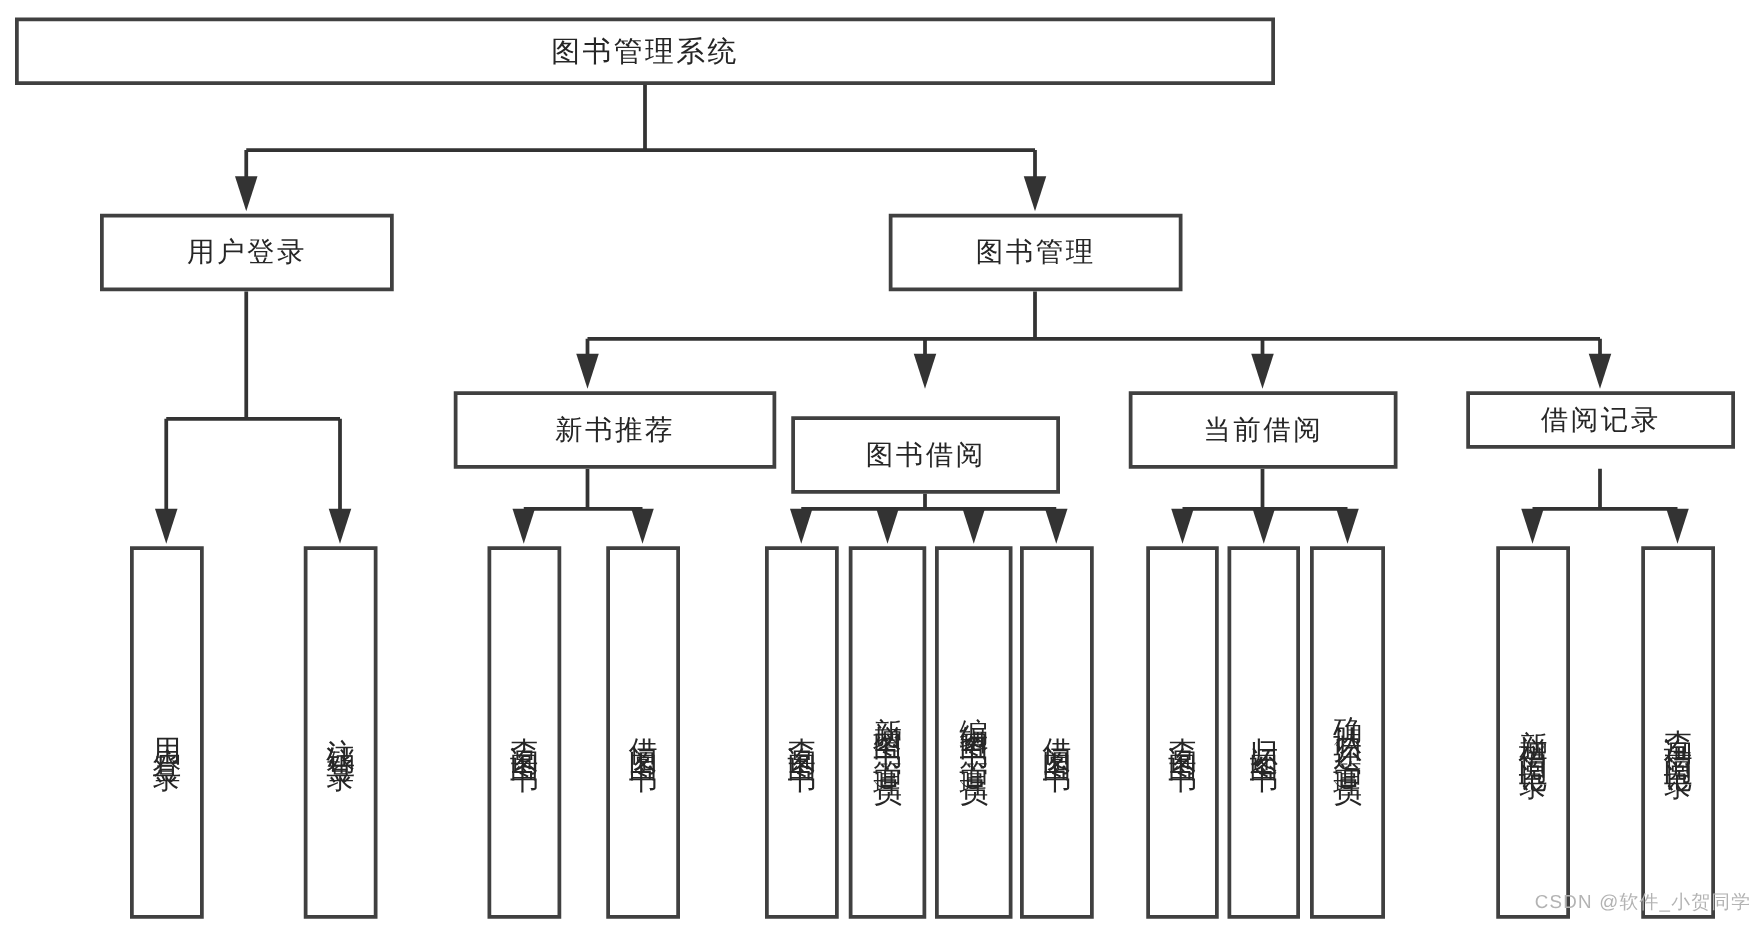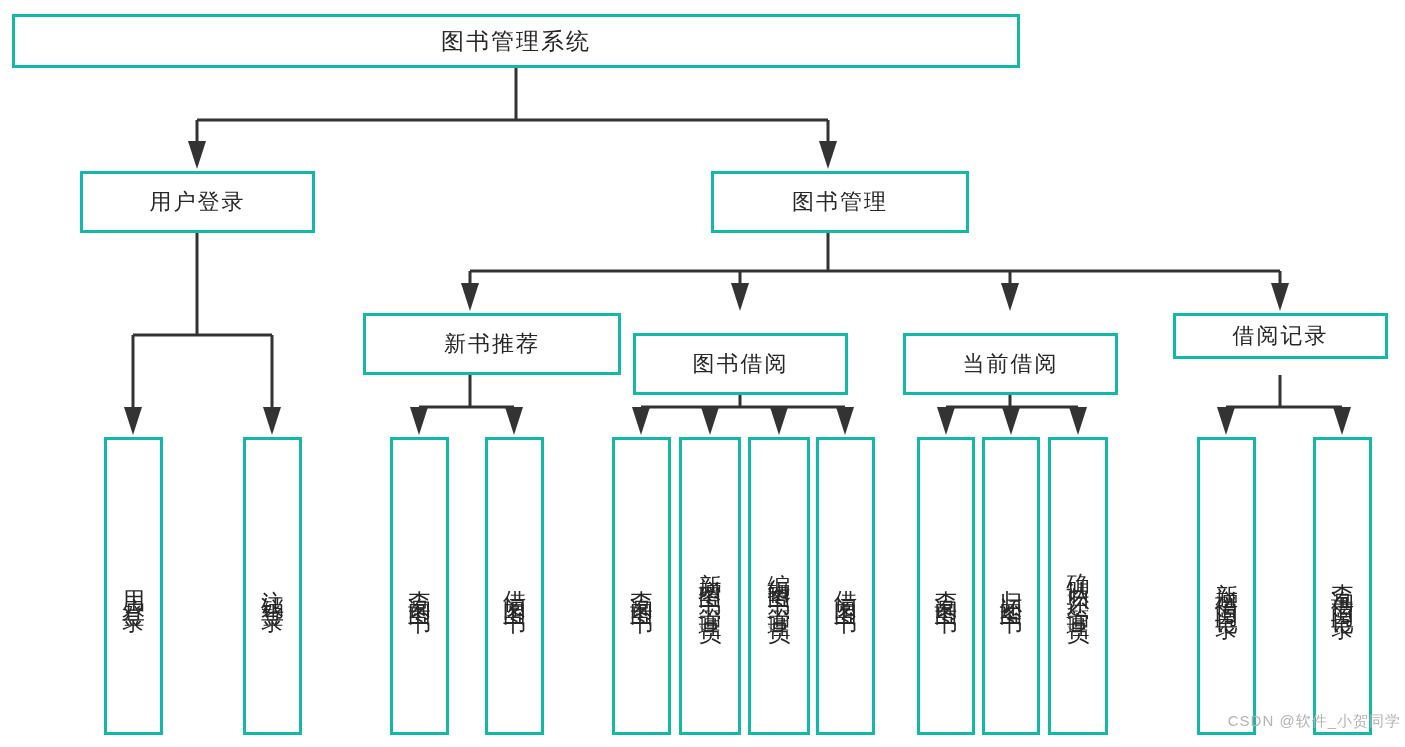--- a/index.html
+++ b/index.html
@@ -17,21 +17,21 @@
   }
   .stage svg.connectors {
     position: absolute;
     left: 0; top: 0;
     width: 1405px;
     height: 747px;
   }
   .box {
     position: absolute;
     box-sizing: border-box;
-    border: 3px solid #14b8a6;
+    border: 3px solid #404040;
     background: #ffffff;
     display: flex;
     align-items: center;
     justify-content: center;
     color: #262626;
   }
   .hbox {
     font-size: 22px;
     letter-spacing: 2px;
     white-space: nowrap;
@@ -102,25 +102,25 @@
       <use href="#arw" transform="translate(1011,435)"></use>
       <use href="#arw" transform="translate(1078,435)"></use>
       <use href="#arw" transform="translate(1226,435)"></use>
       <use href="#arw" transform="translate(1342,435)"></use>
     </g>
   </svg>
 
   <div class="box hbox rootbox" style="left:12px; top:14px; width:1008px; height:54px;">图书管理系统</div>
 
   <div class="box hbox" style="left:80px; top:171px; width:235px; height:62px;">用户登录</div>
-  <div class="box hbox" style="left:711px; top:171px; width:258px; height:62px;">图书管理</div>
+  <div class="box hbox" style="left:711px; top:171px; width:235px; height:62px;">图书管理</div>
 
   <div class="box hbox" style="left:363px; top:313px; width:258px; height:62px;">新书推荐</div>
   <div class="box hbox" style="left:633px; top:313px; width:215px; height:62px;margin-top:20px;">图书借阅</div>
-  <div class="box hbox" style="left:903px; top:313px; width:215px; height:62px;margin-top:20px;">当前借阅</div>
+  <div class="box hbox" style="left:903px; top:313px; width:215px; height:62px;">当前借阅</div>
   <div class="box hbox" style="left:1173px; top:313px; width:215px; height:46px;">借阅记录</div>
 
   <div class="box vbox" style="left:104px; top:437px; width:59px; height:298px;">用户登录</div>
   <div class="box vbox" style="left:243px; top:437px; width:59px; height:298px;">注销登录</div>
 
   <div class="box vbox" style="left:390px; top:437px; width:59px; height:298px;">查询图书</div>
   <div class="box vbox" style="left:485px; top:437px; width:59px; height:298px;">借阅图书</div>
 
   <div class="box vbox" style="left:612px; top:437px; width:59px; height:298px;">查询图书</div>
   <div class="box vbox" style="left:679px; top:437px; width:62px; height:298px;">新增图书（管理员）</div>

